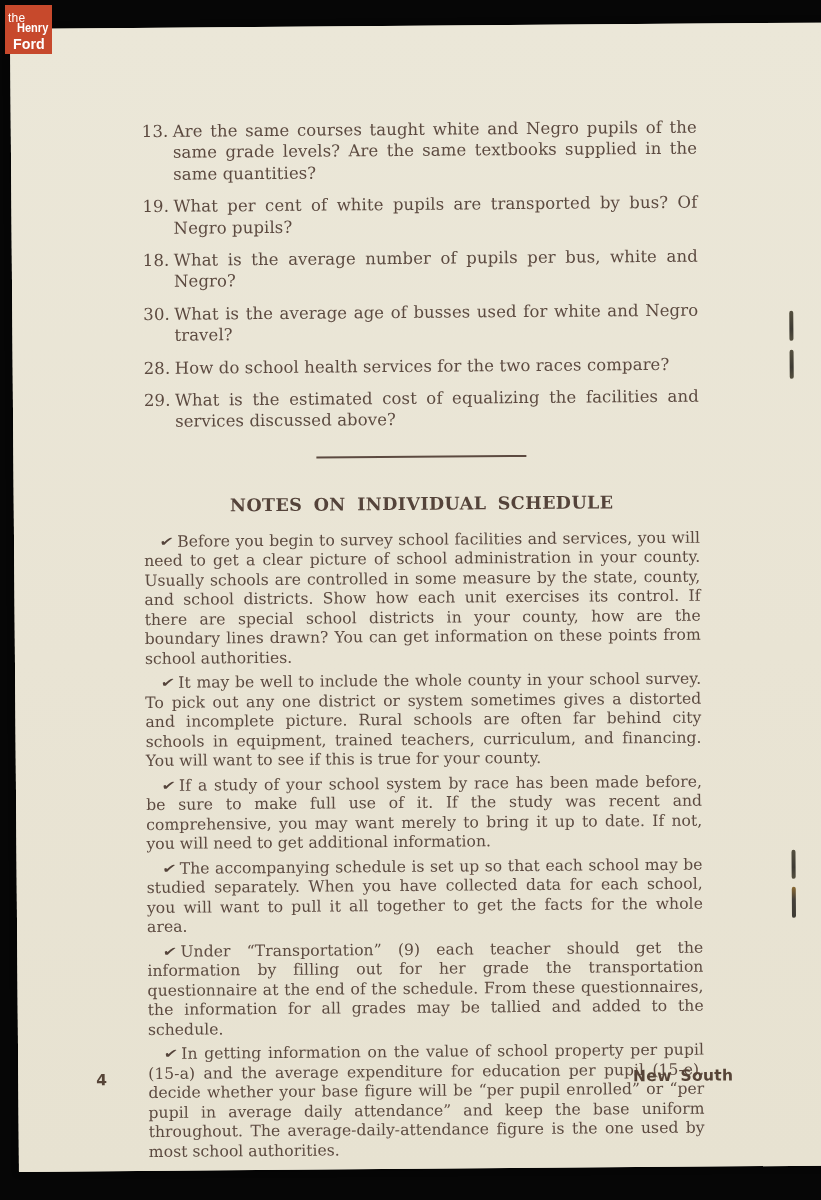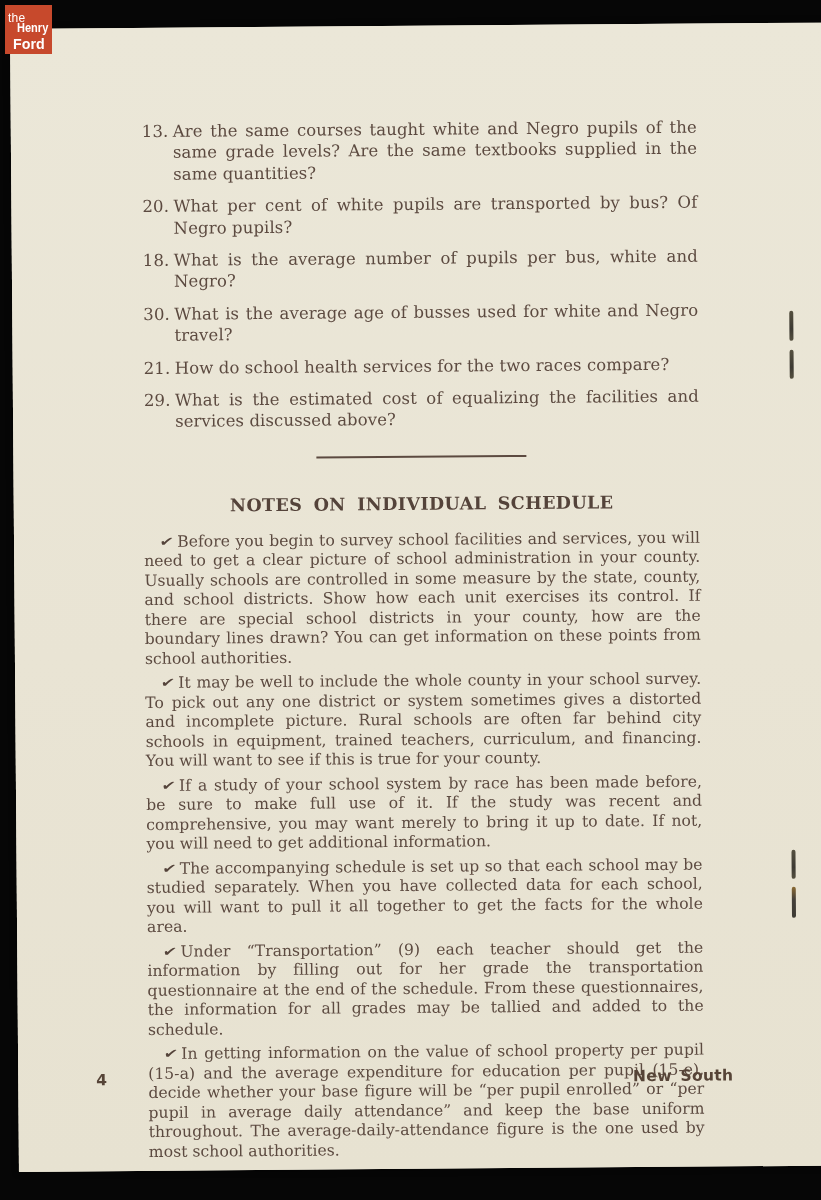--- a/index.html
+++ b/index.html
@@ -126,24 +126,24 @@
 <body>
 
 <div class="scan">
 
   <div class="page">
 
     <div class="content">
 
       <ol class="questions" id="questions">
           <li><span class="q-num">13.</span><span>Are the same courses taught white and Negro pupils of the same grade levels?  Are the same textbooks supplied in the same quantities?</span></li>
-          <li><span class="q-num">20.</span><span>What per cent of white pupils are transported by bus?  Of Negro pupils?</span></li>
+          <li><span class="q-num">19.</span><span>What per cent of white pupils are transported by bus?  Of Negro pupils?</span></li>
           <li><span class="q-num">18.</span><span>What is the average number of pupils per bus, white and Negro?</span></li>
           <li><span class="q-num">30.</span><span>What is the average age of busses used for white and Negro travel?</span></li>
-          <li><span class="q-num">21.</span><span>How do school health services for the two races compare?</span></li>
+          <li><span class="q-num">28.</span><span>How do school health services for the two races compare?</span></li>
           <li><span class="q-num">29.</span><span>What is the estimated cost of equalizing the facilities and services discussed above?</span></li>
         </ol>
 
       <div class="divider-rule"></div>
 
       <h2 class="heading">NOTES ON INDIVIDUAL SCHEDULE</h2>
 
       <div class="notes" id="paragraphs">
           <p><span class="check">✔</span><span>Before you begin to survey school facilities and services, you will need to get a clear picture of school administration in your county.  Usually schools are controlled in some measure by the state, county, and school districts.  Show how each unit exercises its control.  If there are special school districts in your county, how are the boundary lines drawn? You can get information on these points from school authorities.</span></p>
           <p><span class="check">✔</span><span>It may be well to include the whole county in your school survey. To pick out any one district or system sometimes gives a distorted and incomplete picture. Rural schools are often far behind city schools in equipment, trained teachers, curriculum, and financing. You will want to see if this is true for your county.</span></p>

